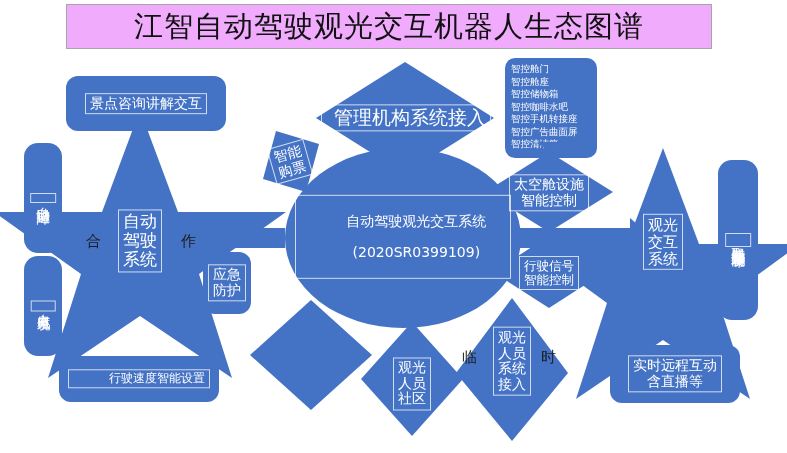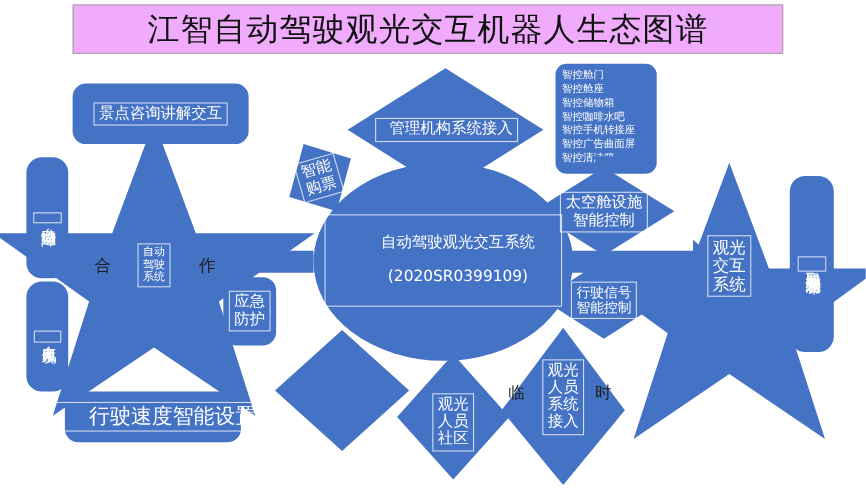--- a/index.html
+++ b/index.html
@@ -93,21 +93,21 @@
     <polygon class="fillblue" points="549,236 605,272 549,308 493,272"></polygon>
 
     <polygon class="fillblue" points="311,300 372,355 311,410 250,355"></polygon>
 
     <polygon class="fillblue" points="412,322 463,379 412,436 361,379"></polygon>
 
     <polygon class="fillblue" points="512,298 568,373 512,441 456,373"></polygon>
   </svg>
 
   <div class="node" style="left:101px;top:205px;width:78px;height:72px;">
-    <span class="lbl" style="font-size:10px;">自动
+    <span class="lbl" style="font-size:17px;">自动
 驾驶
 系统</span>
   </div>
   <div class="plain" style="left:86px;top:232px;">合</div>
   <div class="plain" style="left:181px;top:232px;">作</div>
 
   <div class="node" style="left:628px;top:206px;width:70px;height:72px;">
     <span class="lbl" style="font-size:15px;">观光
 交互
 系统</span>
@@ -132,31 +132,35 @@
     <span class="lbl vtext" style="font-size:13px;">自充电系统</span>
   </div>
 
 
   <div class="node rrect" style="left:203px;top:252px;width:48px;height:62px;">
     <span class="lbl" style="font-size:14px;">应急
 防护</span>
   </div>
 
   <div class="node rrect" style="left:59px;top:356px;width:160px;height:46px;">
-    <span class="lbl" style="font-size:19px;padding-left:40px;">行驶速度智能设置</span>
+    <span class="lbl" style="font-size:12px;padding-left:40px;">行驶速度智能设置</span>
   </div>
 
 
   <div class="node rrect v" style="left:718px;top:160px;width:40px;height:160px;">
     <span class="lbl vtext" style="font-size:14px;">取景视频智能发布</span>
   </div>
 
+  <div class="node rrect" style="left:610px;top:345px;width:130px;height:58px;">
+    <span class="lbl" style="font-size:14px;">实时远程互动
+含直播等</span>
+  </div>
 
   <div class="node" style="left:332px;top:100px;width:148px;height:36px;">
-    <span class="lbl" style="font-size:14px;padding-left:12px;">管理机构系统接入</span>
+    <span class="lbl" style="font-size:19px;padding-left:12px;">管理机构系统接入</span>
   </div>
 
   <div class="node" style="left:268px;top:136px;width:44px;height:52px;transform:rotate(-16deg);">
     <span class="lbl" style="font-size:14px;">智能
 购票</span>
   </div>
 
   <div class="node" style="left:503px;top:172px;width:92px;height:42px;">
     <span class="lbl" style="font-size:14px;">太空舱设施
 智能控制</span>

